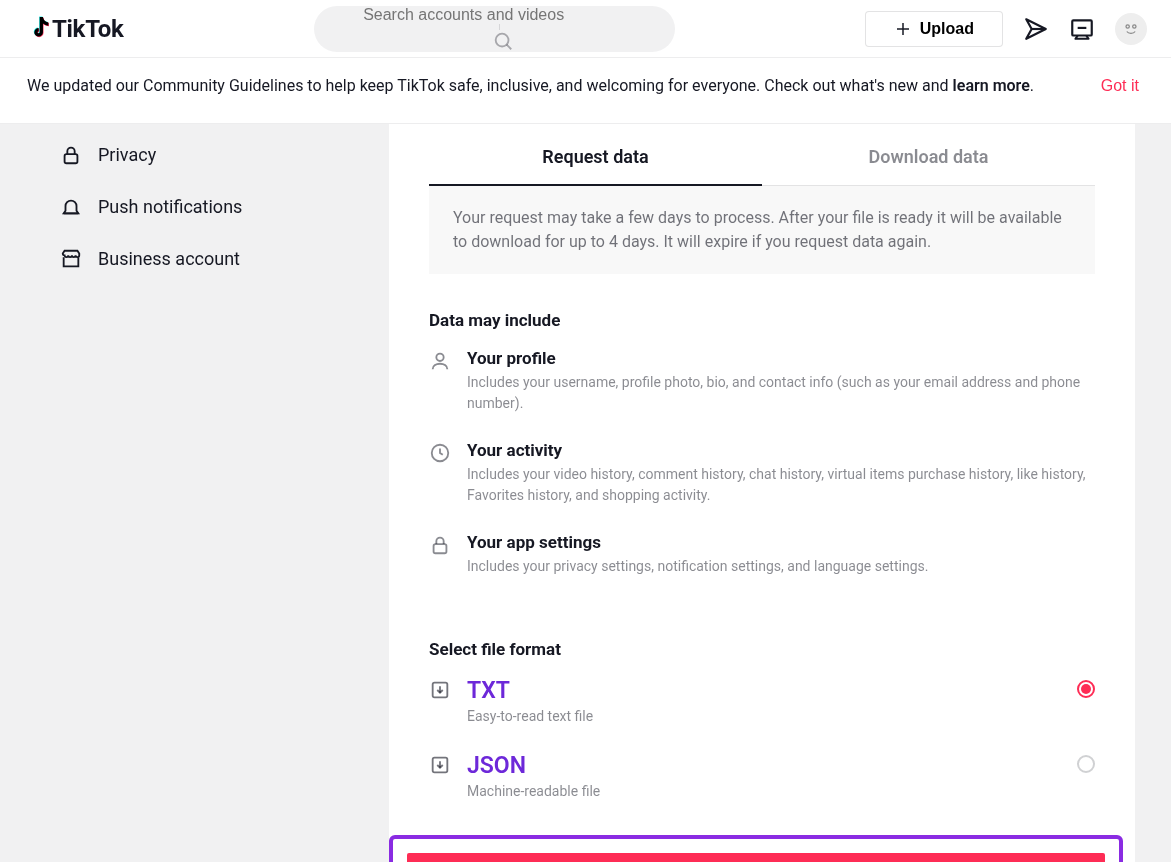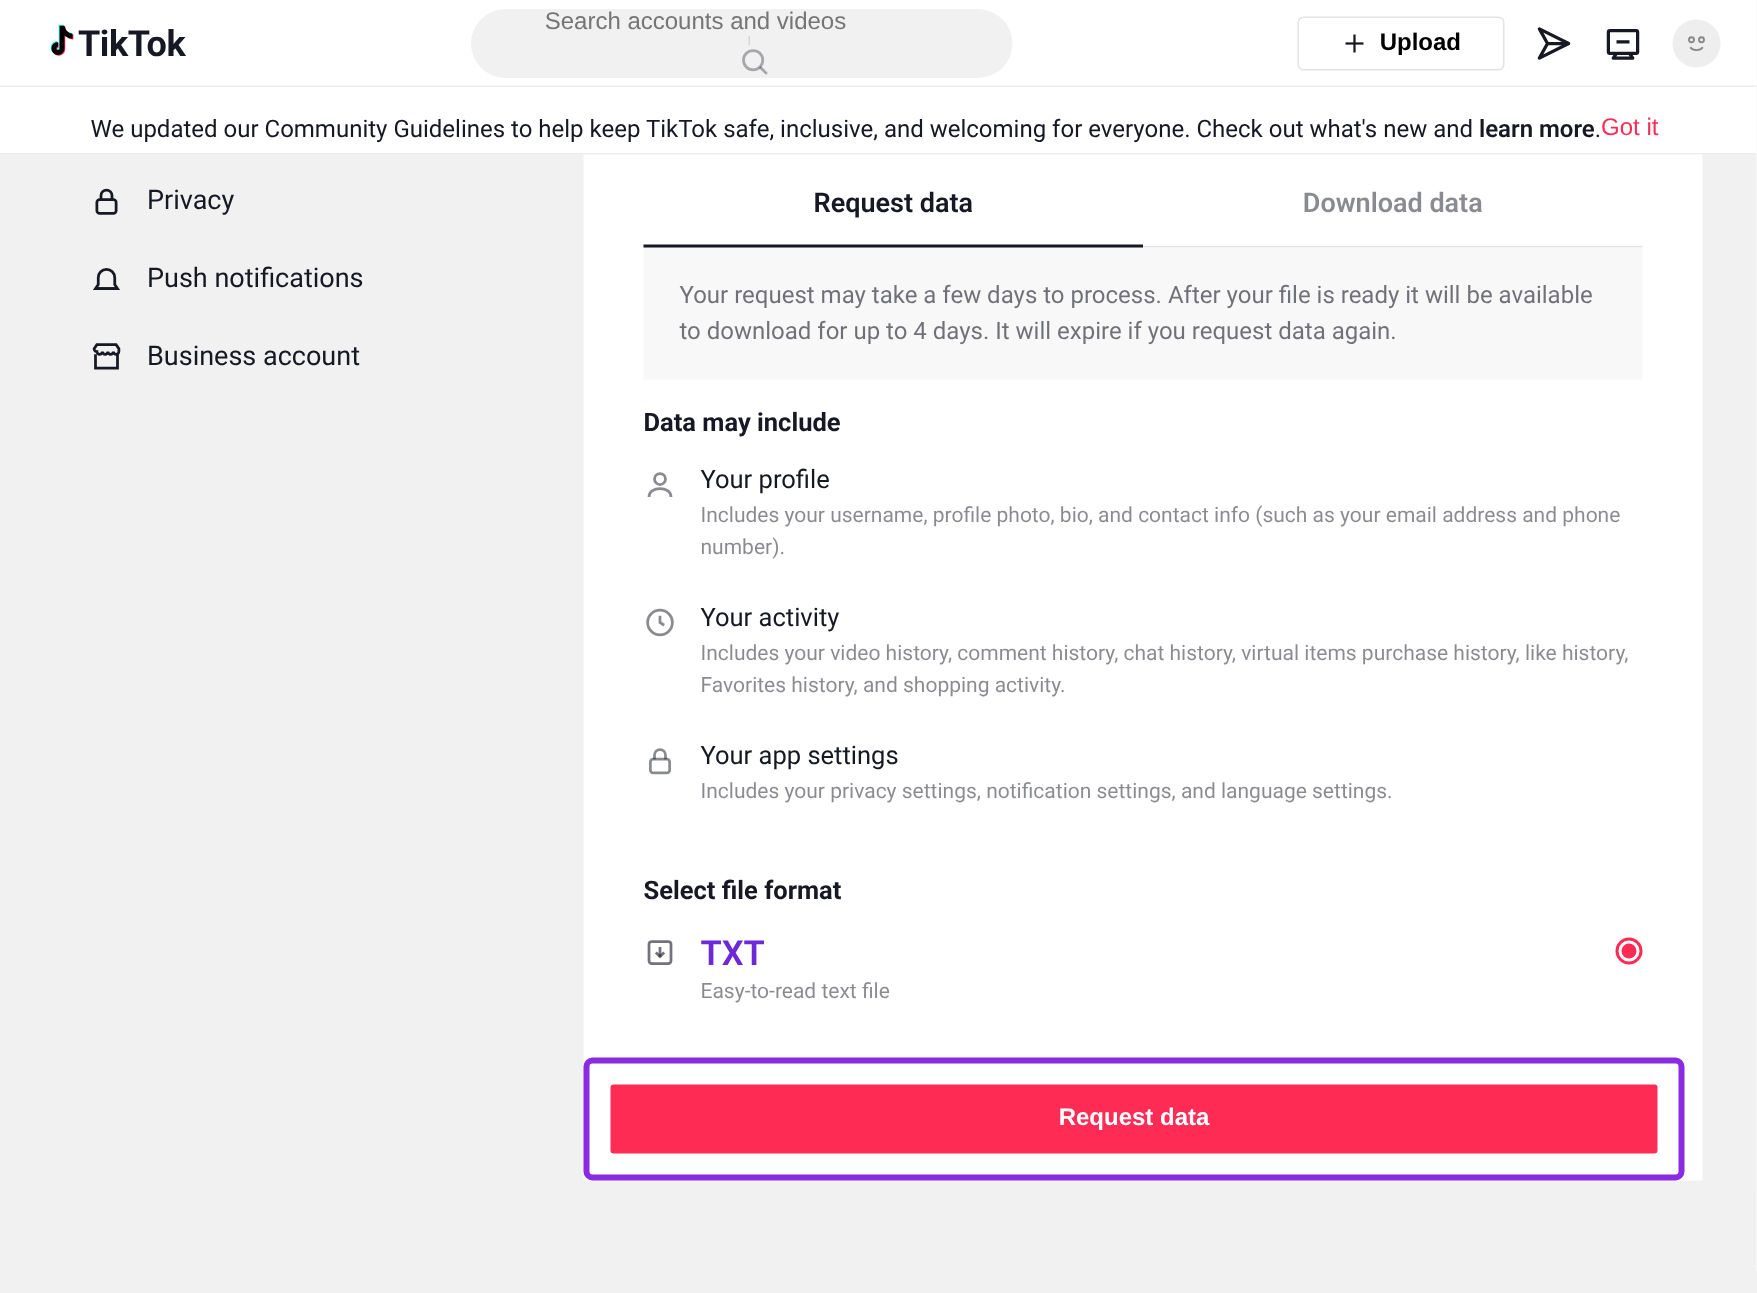--- a/index.html
+++ b/index.html
@@ -9,40 +9,40 @@
   .logo-text { font-weight: 700; font-size: 24px; margin-left: 2px; letter-spacing: -0.3px; }
   .search-wrap { flex: 1; display: flex; justify-content: center; }
   .search { position: relative; width: 361px; height: 46px; background: #f1f1f2; border-radius: 92px; display: flex; align-items: center; padding: 0 0 0 18px; flex-direction: column; }
   .search input { background: transparent; border: none; outline: none; font-size: 16px; color: #767676; width: 280px; }
   .search-div { width: 1px; height: 28px; background: rgba(22,24,35,0.12); margin-right: 8px; }
   .search-btn { width: 42px; height: 46px; display: flex; align-items: center; justify-content: center; cursor: pointer; color: rgba(22,24,35,0.34); }
   .header-actions { display: flex; align-items: center; gap: 20px; }
   .upload-btn { display: flex; align-items: center; gap: 8px; border: 1px solid rgba(22,24,35,0.12); background: #fff; padding: 8px 28px; border-radius: 4px; font-size: 16px; font-weight: 600; cursor: pointer; }
   .icon-btn { width: 26px; height: 26px; display: flex; align-items: center; justify-content: center; cursor: pointer; color: #161823; }
   .avatar { width: 32px; height: 32px; border-radius: 50%; background: #eee; display: flex; align-items: center; justify-content: center; font-size: 16px; cursor: pointer; }
-  .banner { display: flex; justify-content: center; align-items: center; background: #fff; padding: 18px 32px 7px 27px; border-bottom: 1px solid rgba(22,24,35,0.08); font-size: 16px; }
+  .banner { display: flex; justify-content: space-between; align-items: center; background: #fff; padding: 18px 32px 28px 27px; border-bottom: 1px solid rgba(22,24,35,0.08); font-size: 16px; }
   .banner-text { color: #161823; }
   .banner-text .learn-more { font-weight: 600; cursor: pointer; }
   .got-it { color: #fe2c55; font-size: 16px; cursor: pointer; background: none; border: none; }
   .body-wrap { display: flex; padding: 0; }
   .sidebar-col { width: 389px; padding-left: 28px; padding-top: 20px; background: #f1f1f2; }
   .side-item { display: flex; align-items: flex-start; gap: 16px; height: 52px; padding-left: 32px; font-size: 18px; cursor: pointer; }
   .side-item svg { width: 22px; height: 22px; flex-shrink: 0; }
   .main-col { flex: 1; padding-right: 36px; background: #f1f1f2; }
   .card { background: #fff; border-radius: 0; padding: 0; }
   .tabs { display: flex; border-bottom: 1px solid rgba(22,24,35,0.12); margin: 0 40px; }
   .tab { flex: 1; text-align: center; padding: 22px 0 18px 0; font-size: 18px; font-weight: 600; cursor: pointer; color: rgba(22,24,35,0.5); position: relative; }
   .tab.active { color: #161823; }
   .tab.active::after { content:""; position:absolute; left:0; right:0; bottom:-1px; height:2px; background:#161823; }
   .info-banner { margin: 0 40px; margin-top: 0; background: #f8f8f8; padding: 20px 24px; font-size: 16px; color: rgba(22,24,35,0.6); line-height: 1.5; }
-  .section-title { font-size: 17px; font-weight: 700; margin: 19px 40px 18px 40px; color:#161823;}
+  .section-title { font-size: 17px; font-weight: 700; margin: 36px 40px 18px 40px; color:#161823;}
   .data-item { display: flex; gap: 16px; padding: 0 40px 26px 40px; }
   .data-item-icon { width: 22px; color: rgba(22,24,35,0.5); flex-shrink:0; margin-top:2px; }
   .data-item-body { flex: 1; }
-  .data-item-title { font-size: 17px; font-weight: 400; color:#161823; margin-bottom: 4px; }
+  .data-item-title { font-size: 17px; font-weight: 700; color:#161823; margin-bottom: 4px; }
   .data-item-desc { font-size: 14px; color: rgba(22,24,35,0.5); line-height:1.5; }
   .format-row { display: flex; align-items: flex-start; gap: 16px; padding: 0 40px 28px 40px; cursor:pointer; }
   .format-icon { width: 22px; color: rgba(22,24,35,0.6); flex-shrink:0; margin-top:2px; }
   .format-body { flex:1; }
   .format-title { font-size: 23px; font-weight:600; color:#6d28d9; margin-bottom:4px; }
   .format-desc { font-size:14px; color: rgba(22,24,35,0.5); }
   .radio { width:18px; height:18px; border-radius:50%; border:2px solid #fe2c55; display:flex; align-items:center; justify-content:center; margin-top:3px; }
   .radio-empty { border-color: rgba(22,24,35,0.2); }
   .radio-dot { width:10px; height:10px; border-radius:50%; background:#fe2c55; }
   .request-highlight { border: 4px solid #8a2be2; border-radius: 6px; margin: 8px 12px 8px 0; padding: 14px 14px; }
@@ -201,20 +201,34 @@
         </div>
         <div class="format-body">
           <div class="format-title">TXT</div>
           <div class="format-desc">Easy-to-read text file</div>
         </div>
         <div class="radio">
             <div class="radio-dot"></div>
           </div>
       </div>
 
+      <div class="format-row">
+        <div class="format-icon">
+          <svg width="22" height="22" viewBox="0 0 24 24" fill="none" stroke="currentColor" stroke-width="2">
+              <rect x="4" y="4" width="16" height="16" rx="2"></rect>
+              <polyline points="9 12 12 15 15 12"></polyline>
+              <line x1="12" y1="8" x2="12" y2="15"></line>
+            </svg>
+        </div>
+        <div class="format-body">
+          <div class="format-title">JSON</div>
+          <div class="format-desc">Machine-readable file</div>
+        </div>
+        <div class="radio radio-empty"></div>
+      </div>
 
       <div class="request-highlight">
         <button class="request-btn">Request data</button>
       </div>
 
     </div>
   </div>
 </div>
 
 </body></html>

